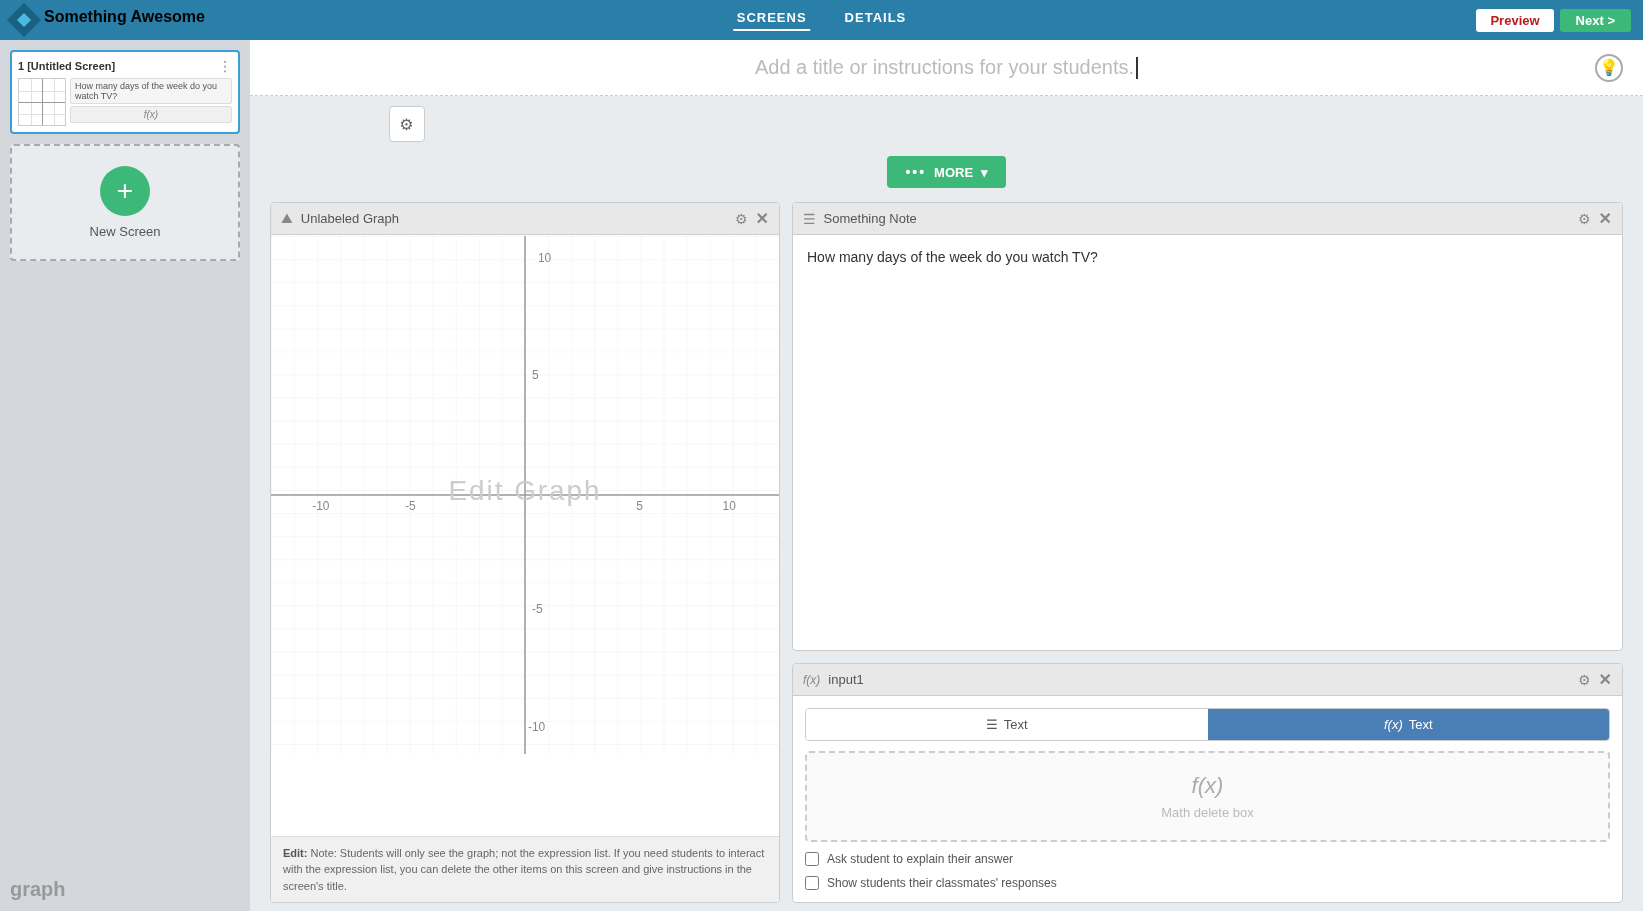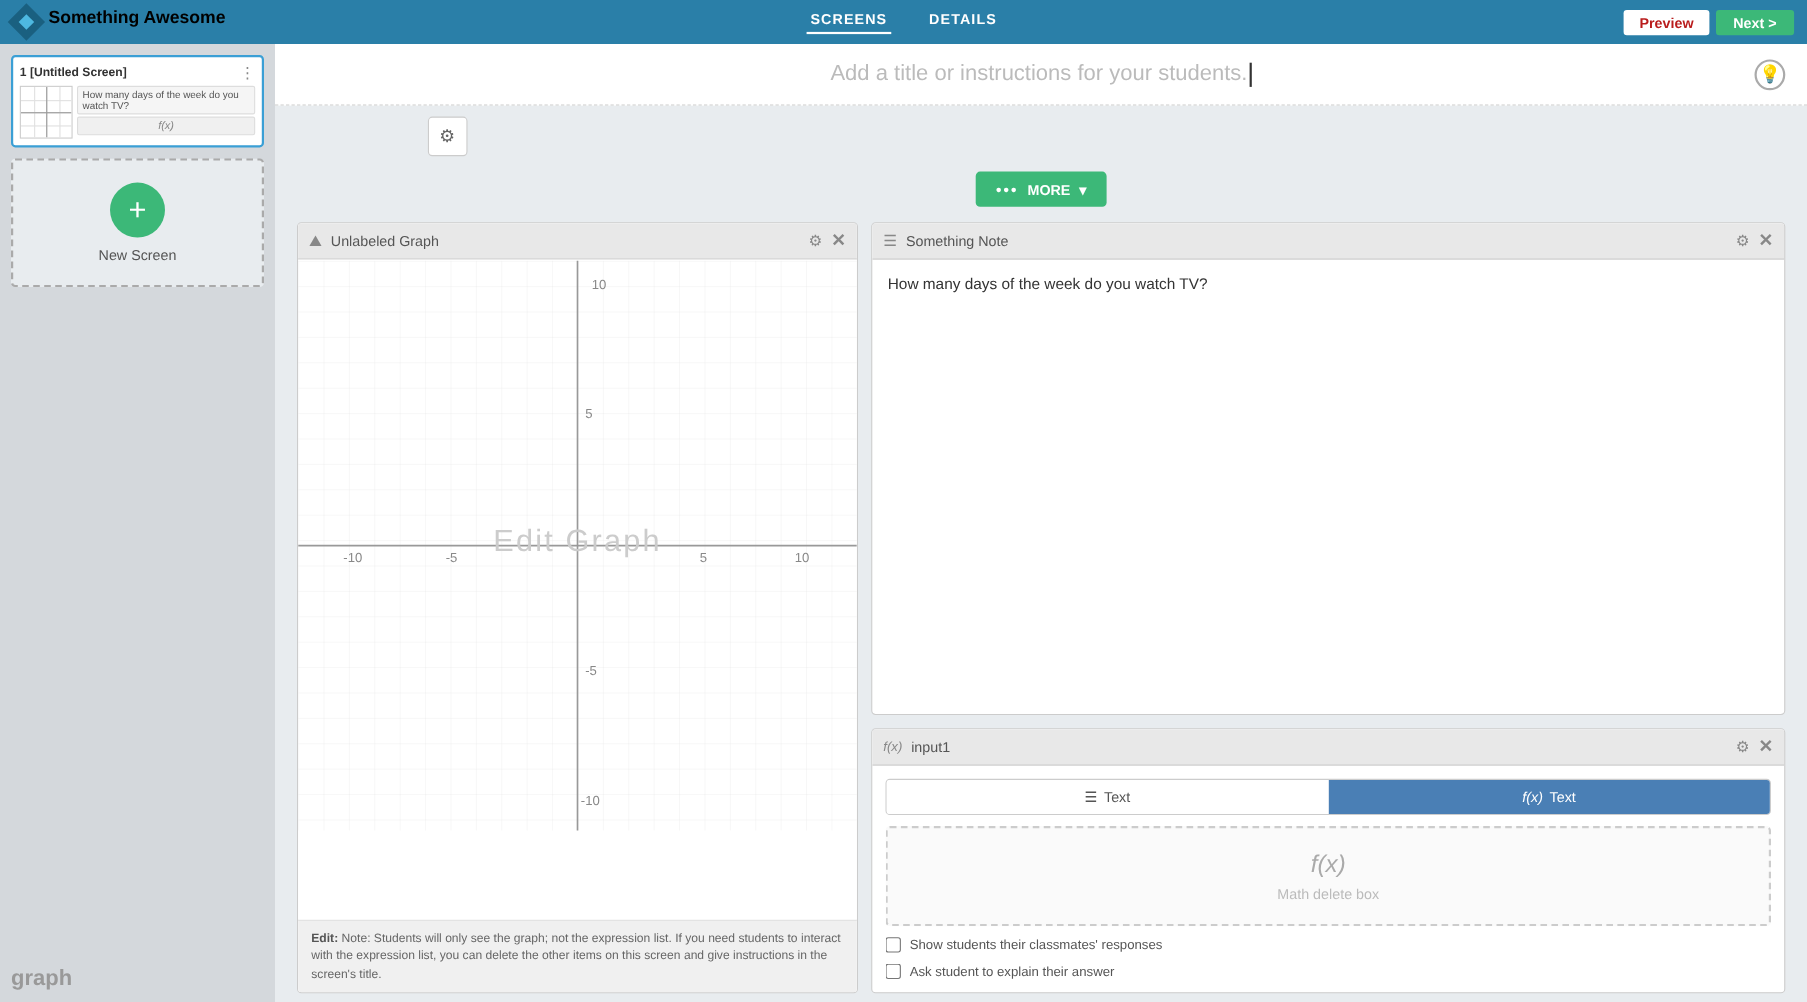--- a/index.html
+++ b/index.html
@@ -611,25 +611,25 @@
               </button>
             </div>
 
             <div class="math-box">
               <span class="math-fx">f(x)</span>
               <span class="math-label">Math delete box</span>
             </div>
 
             <div class="checkbox-row">
               <input type="checkbox" style="">
-              <span>Show students their classmates' responses</span>
+              <span>Ask student to explain their answer</span>
             </div>
             <div class="checkbox-row">
               <input type="checkbox" style="">
-              <span>Ask student to explain their answer</span>
+              <span>Show students their classmates' responses</span>
             </div>
           </div>
         </div>
 
       </div>
     </div>
 
   </div>
 </div>
 

